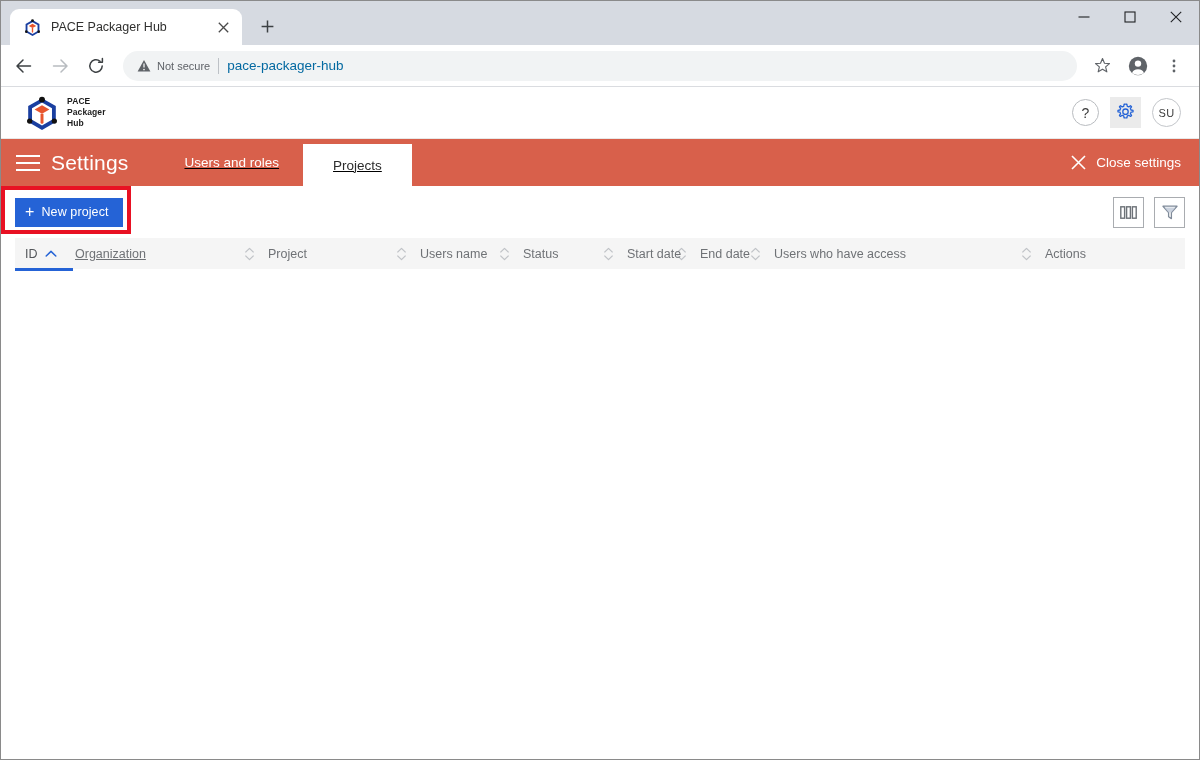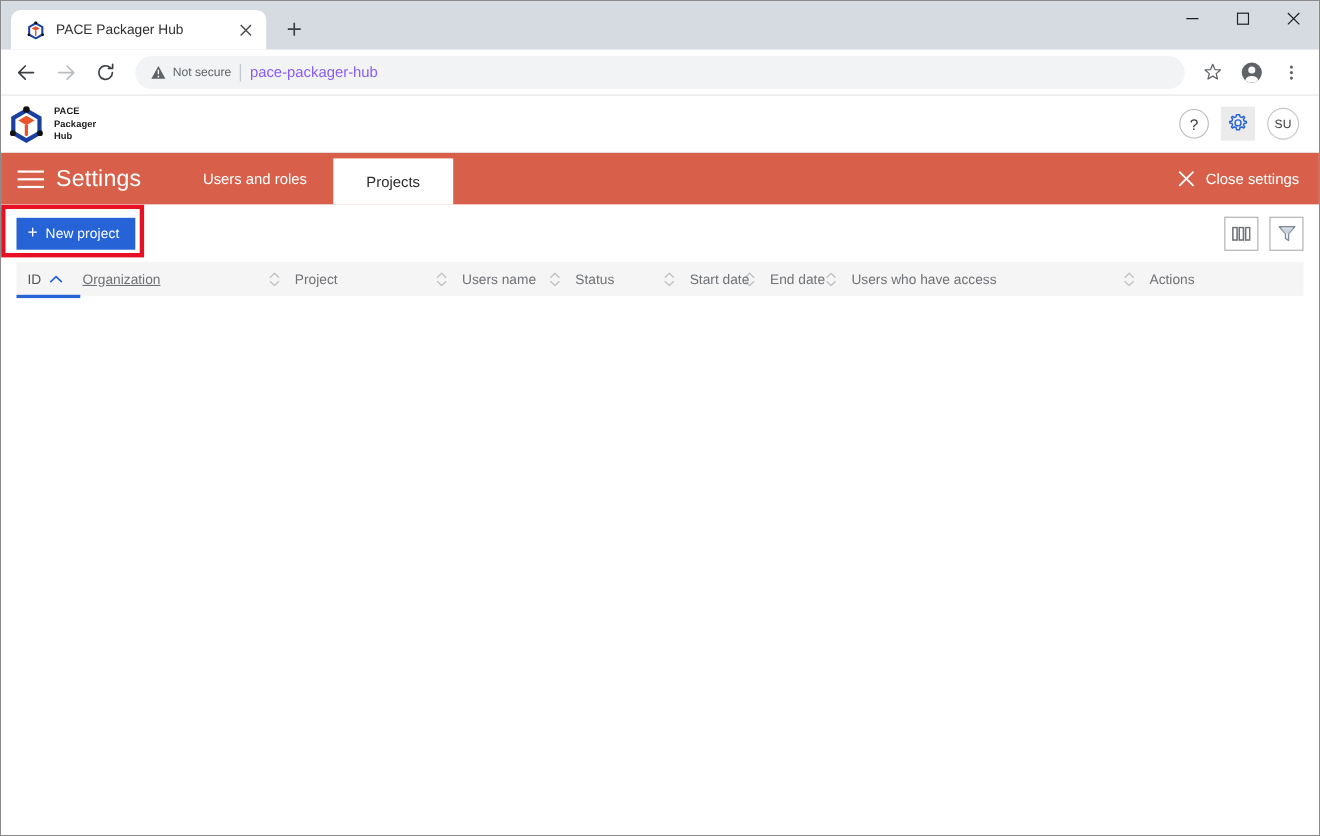--- a/index.html
+++ b/index.html
@@ -113,33 +113,33 @@
   .notsecure {
     display: flex; align-items: center; gap: 6px;
     font-size: 11px; color: #5f6368;
     flex: 0 0 auto;
   }
   .omnidiv {
     width: 1px; height: 16px; background: #bdc1c6;
     flex: 0 0 auto;
   }
   .omniurl {
-    font-size: 13.5px; color: #8b5cf6;
+    font-size: 13.5px; color: #0369a1;
     white-space: nowrap; overflow: hidden; text-overflow: ellipsis;
     flex: 1 1 auto;
   }
   .omni-right { display: flex; align-items: center; gap: 2px; flex: 0 0 auto; }
 
   
   .appheader {
     height: 52px;
     background: #ffffff;
     display: flex;
     align-items: center;
-    padding: 0 18px 0 6px;
+    padding: 0 18px 0 24px;
     border-bottom: 1px solid #e8e8e8;
     flex: 0 0 auto;
   }
   .brand { display: flex; align-items: center; gap: 8px; }
   .brand-text {
     font-size: 8.5px;
     font-weight: bold;
     line-height: 1.28;
     color: #1c1c1c;
     letter-spacing: .1px;
@@ -186,21 +186,21 @@
     gap: 5px;
     padding-left: 8px;
   }
   .burger i { display: block; width: 24px; height: 2px; background: #fff; }
   .settings-title {
     display: flex; align-items: center;
     font-size: 21px; color: #ffffff;
     padding: 0 14px 0 4px;
     letter-spacing: .2px;
   }
-  .navtabs { display: flex; align-items: stretch; margin-left: 18px; }
+  .navtabs { display: flex; align-items: stretch; margin-left: 18px; text-decoration: underline; }
   .navtab {
     display: flex; align-items: center;
     padding: 0 24px;
     font-size: 13.5px;
     color: #ffffff;
     white-space: nowrap;
   }
   .navtab.active {
     background: #ffffff;
     color: #2b2b2b;

